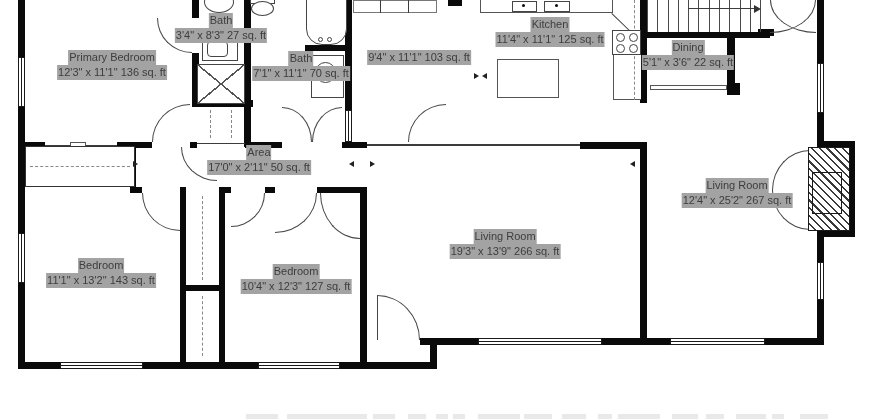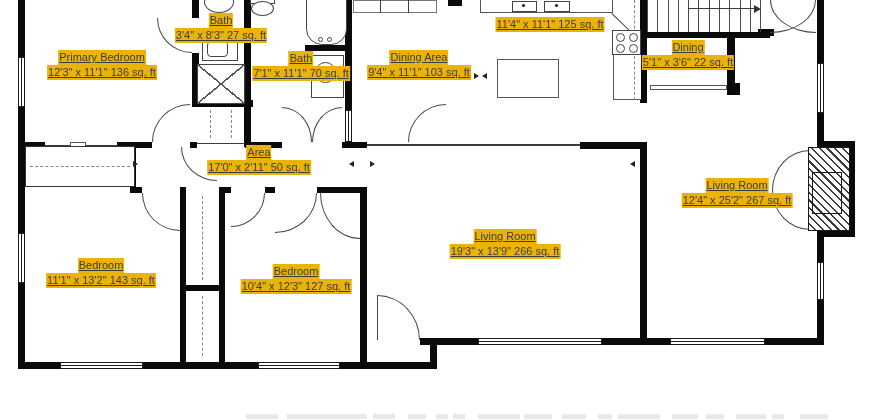--- a/index.html
+++ b/index.html
@@ -18,21 +18,21 @@
   .fx{position:absolute;box-sizing:border-box;border:1.2px solid #454545;background:#fff;}
   .round{border-radius:50%;}
   .stairs{position:absolute;background:repeating-linear-gradient(to right,#4a4a4a 0 1px,transparent 1px 10.3px);}
   .hatch{position:absolute;box-sizing:border-box;border:1.5px solid #1a1a1a;
          background:repeating-linear-gradient(45deg,#fff 0 4px,#3a3a3a 4px 5.5px);}
   .xbox{position:absolute;box-sizing:border-box;border:1.2px solid #454545;background-color:#fff;
         background-image:linear-gradient(to top right,transparent calc(50% - .8px),#555 calc(50% - .8px) calc(50% + .8px),transparent calc(50% + .8px)),
                          linear-gradient(to bottom right,transparent calc(50% - .8px),#555 calc(50% - .8px) calc(50% + .8px),transparent calc(50% + .8px));}
   .room-label{position:absolute;transform:translate(-50%,0);text-align:center;white-space:nowrap;
               color:#3d3d3d;font-size:11px;line-height:15px;z-index:30;}
-  .room-label span{display:inline-block;background:#eab308;padding:0 1px;text-decoration:underline;}
+  .room-label span{display:inline-block;background:#a3a3a3;padding:0 1px;}
   .trr{position:absolute;width:0;height:0;border-top:3px solid transparent;border-bottom:3px solid transparent;border-left:5px solid #222;}
   .trl{position:absolute;width:0;height:0;border-top:3px solid transparent;border-bottom:3px solid transparent;border-right:5px solid #222;}
   .gseg{position:absolute;height:5px;background:#e9e9e9;top:414px;}
 </style>
 </head>
 <body>
 
 <div id="plan">
 
   <div class="w" style="left:18px;top:0;width:7px;height:57px"></div>
@@ -183,37 +183,37 @@
   <div class="gseg" style="left:562px;width:24px"></div>
   <div class="gseg" style="left:598px;width:14px"></div>
   <div class="gseg" style="left:618px;width:42px"></div>
   <div class="gseg" style="left:672px;width:26px"></div>
   <div class="gseg" style="left:706px;width:18px"></div>
   <div class="gseg" style="left:736px;width:30px"></div>
   <div class="gseg" style="left:772px;width:12px"></div>
   <div class="gseg" style="left:800px;width:28px"></div>
 
   <div id="labels">
-      <div class="room-label" style="left: 102px; top: 50px;">
+      <div class="room-label" style="left: 112px; top: 50px;">
         <div><span>Primary Bedroom</span></div>
         <div><span>12'3" x 11'1" 136 sq. ft</span></div>
       </div>
       <div class="room-label" style="left: 221px; top: 13px;">
         <div><span>Bath</span></div>
         <div><span>3'4" x 8'3" 27 sq. ft</span></div>
       </div>
       <div class="room-label" style="left: 301px; top: 51px;">
         <div><span>Bath</span></div>
         <div><span>7'1" x 11'1" 70 sq. ft</span></div>
       </div>
       <div class="room-label" style="left: 419px; top: 50px;">
-        <div><span>Dining Area</span></div>
         <div><span>9'4" x 11'1" 103 sq. ft</span></div>
       </div>
       <div class="room-label" style="left: 550px; top: 17px;">
+        <div><span>Kitchen</span></div>
         <div><span>11'4" x 11'1" 125 sq. ft</span></div>
       </div>
       <div class="room-label" style="left: 688px; top: 40px;">
         <div><span>Dining</span></div>
         <div><span>5'1" x 3'6" 22 sq. ft</span></div>
       </div>
       <div class="room-label" style="left: 259px; top: 145px;">
         <div><span>Area</span></div>
         <div><span>17'0" x 2'11" 50 sq. ft</span></div>
       </div>

